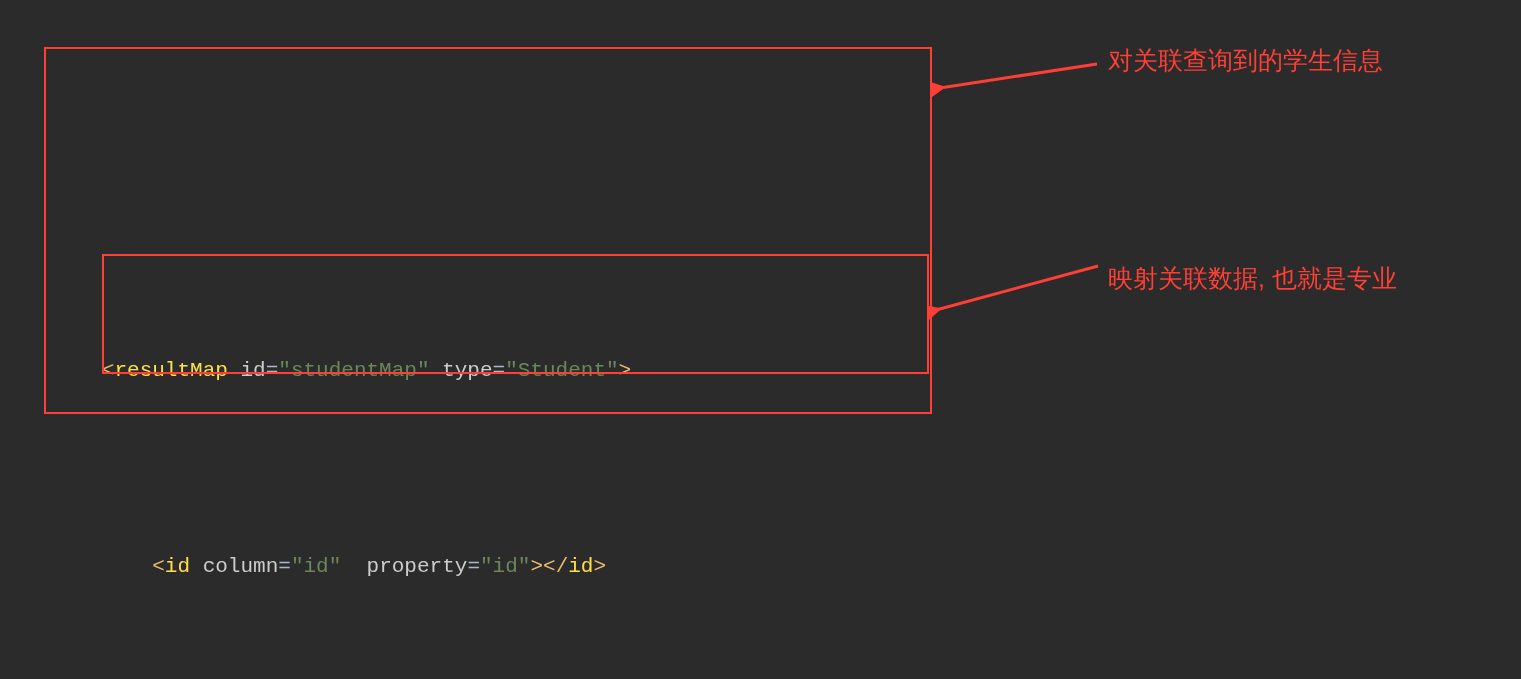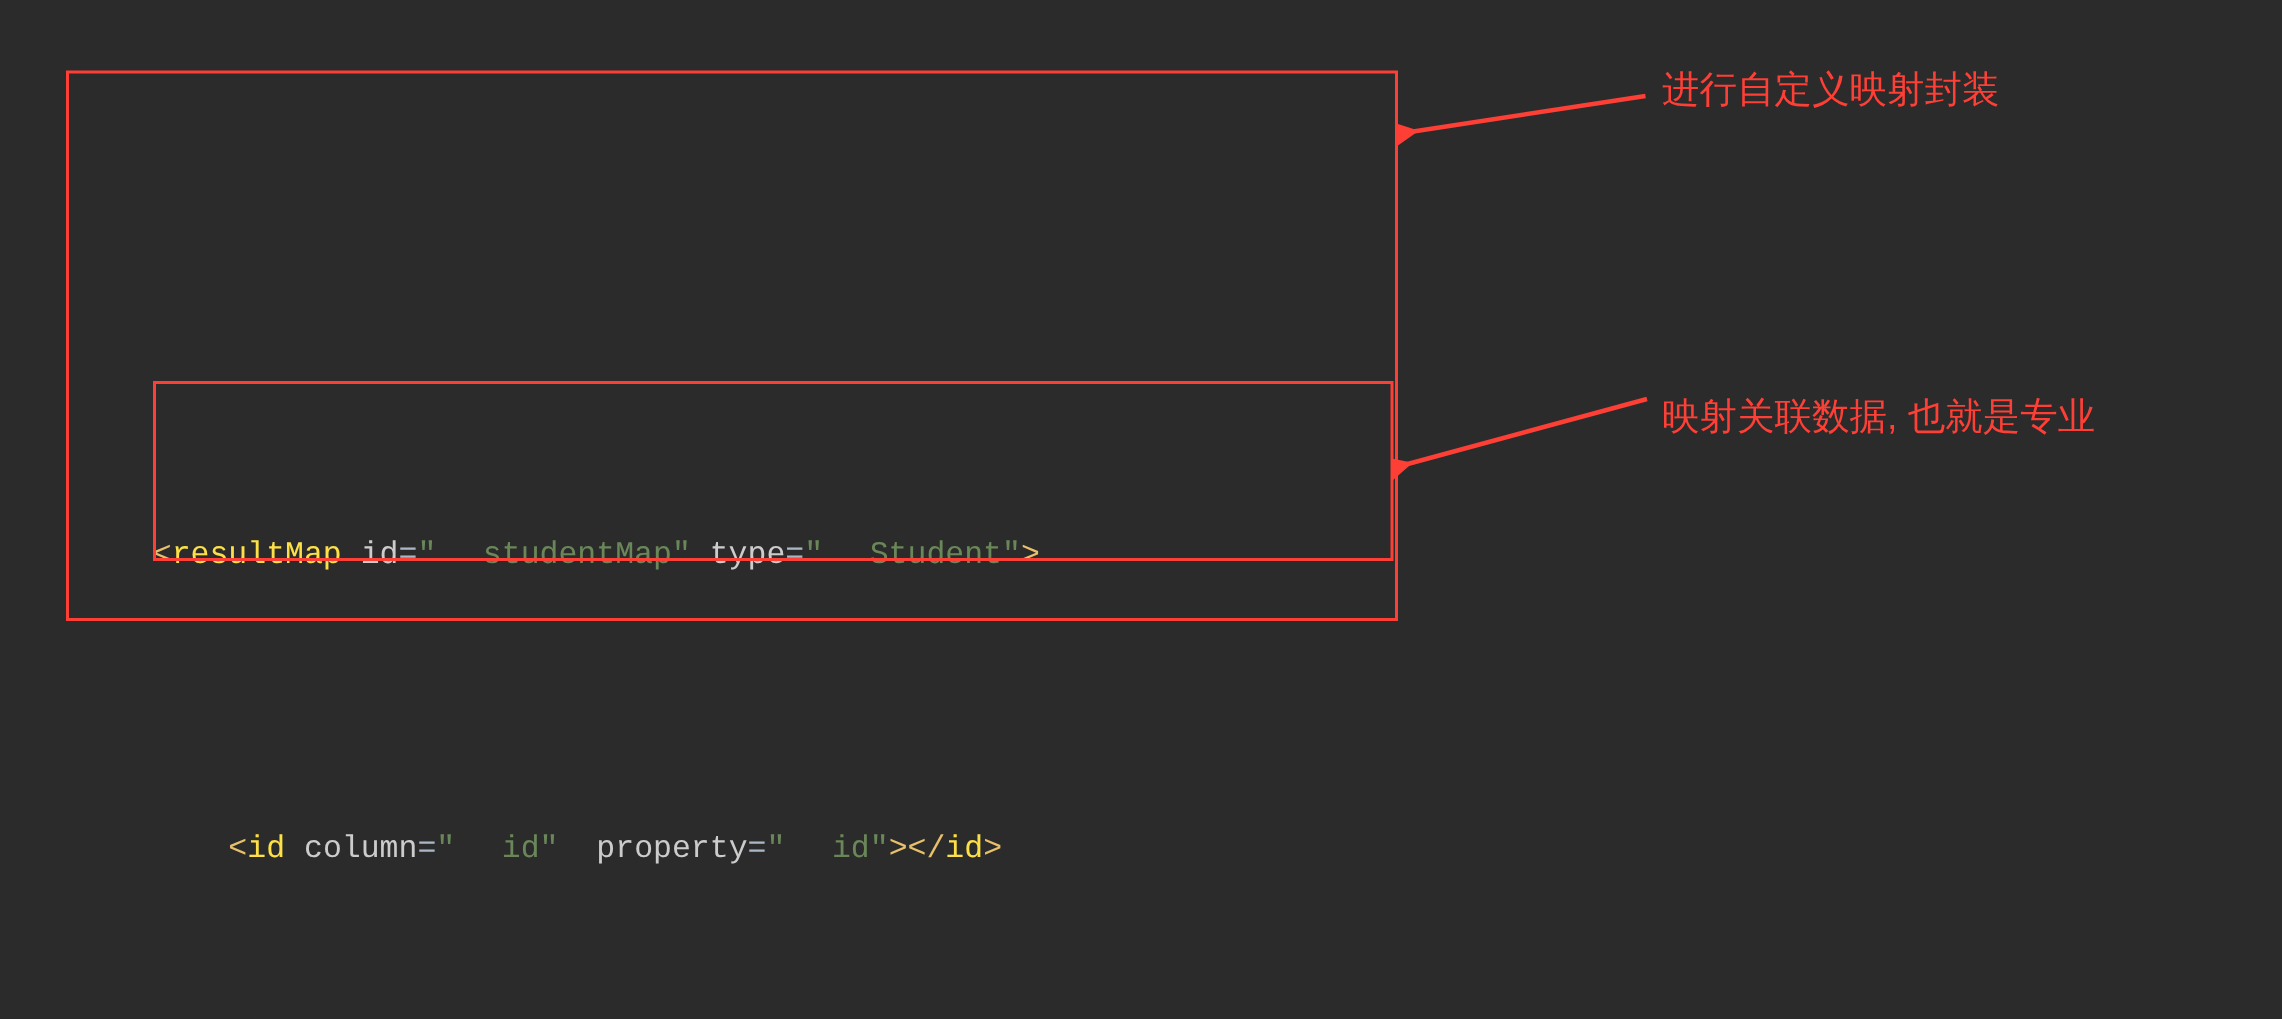--- a/index.html
+++ b/index.html
@@ -20,21 +20,21 @@
     white-space:pre;
   }
   .line { position:relative; height:40.5px; display:flex; align-items:center;}
   .gut-spacer { display:inline-block; width:44px; }
   .txt-bg   { display:inline-flex; align-items:center; height:100%; flex:1;}
   .tag      { color:#fde047; }  
   .bracket  { color:#e8bf6a; }  
   .attr     { color:#cccccc; }  
   .eq       { color:#a9b7c6; }  
   .q        { color:#6a8759; }  
-  .str      { color:#6a8759;margin-left:31px; }
+  .str      { color:#6a8759; }
   .sp       { white-space:pre; }
   .anno {
     position:absolute;
     color:#fd3f36;
     font-family:"PingFang SC","Microsoft YaHei",sans-serif;
     font-size:25px;
     line-height:1.45;
   }
   
   .redbox-outer {
@@ -124,17 +124,17 @@
 <svg class="arrow" style="left:928px; top:248px;" width="175" height="75">
   <defs>
       <marker id="ah2" markerWidth="10" markerHeight="8" refX="2" refY="4" orient="auto">
     <path d="M8,0 L0,4 L8,8 Z" fill="#fd3f36"></path>
       </marker>
     </defs>
   <line x1="170" y1="18" x2="8" y2="62" stroke="#fd3f36" stroke-width="3" marker-end="url(#ah2)"></line>
 </svg>
 
 <div class="anno" style="left:1108px; top:42px;">
-  <div>进行自定义映射封装</div>
+  <div>对关联查询到的学生信息</div>
 </div>
 <div class="anno" style="left:1108px; top:260px;">
   <div>映射关联数据, 也就是专业</div>
 </div>
 
 </body></html>

